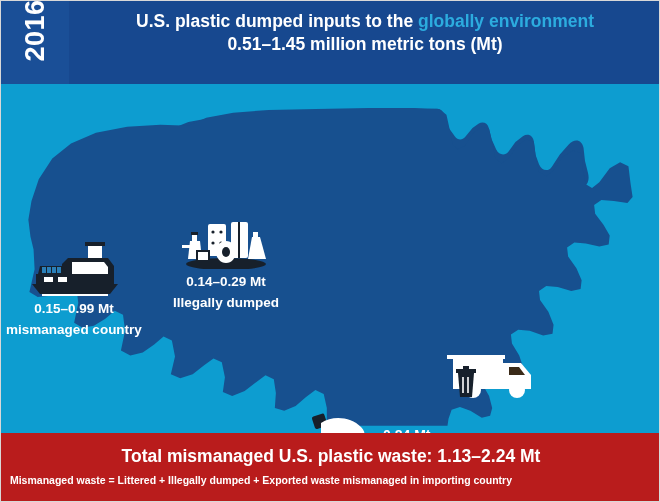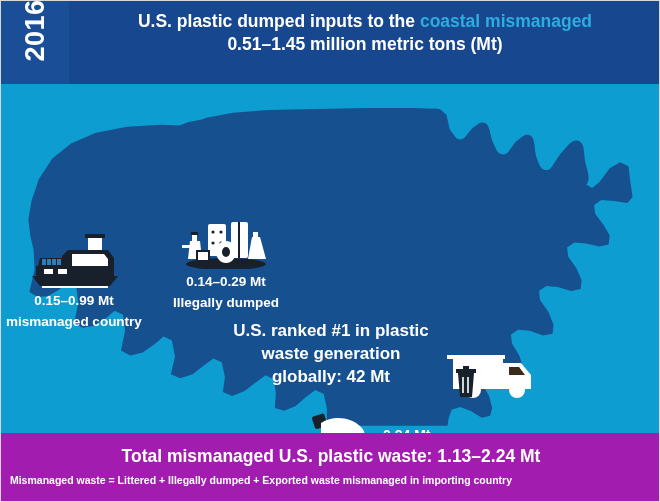--- a/index.html
+++ b/index.html
@@ -53,21 +53,21 @@
   #us-map{position:absolute;left:0;top:0;}
 
   
   .callout{position:absolute;}
   .callout .cap{
     color:#ffffff;font-weight:bold;text-align:center;
     line-height:17px;white-space:nowrap;
   }
 
   
-  #callout-importing{left:0px;top:143px;width:146px;}
+  #callout-importing{left:0px;top:151px;width:146px;}
   #callout-importing .cap{font-size:13.5px;margin-top:4px;}
   #ship-icon{display:block;margin:0 auto;}
 
   
   #callout-dumped{left:155px;top:128px;width:140px;}
   #callout-dumped .cap{font-size:13.5px;margin-top:4px;}
   #dump-icon{display:block;margin:0 auto;}
 
   
   #callout-littered{left:310px;top:318px;width:150px;}
@@ -82,21 +82,21 @@
     position:absolute;left:225px;top:228px;width:210px;
     color:#ffffff;font-weight:bold;font-size:17px;line-height:23px;
     text-align:center;
   }
   #center-stat .ln{display:block;}
   #truck-icon{position:absolute;left:444px;top:258px;}
 
   
   #footer{
     position:absolute;left:0;top:432px;width:660px;height:70px;
-    background:#a21caf;
+    background:#b91c1c;
   }
   #footer-title{
     position:absolute;left:0;top:13px;width:660px;
     text-align:center;color:#ffffff;
     font-size:17.5px;font-weight:bold;
   }
   #footer-sub{
     position:absolute;left:0;top:41px;width:520px;
     text-align:center;color:#ffffff;
     font-size:10.5px;font-weight:bold;
@@ -107,21 +107,21 @@
 
 <div id="infographic">
 
   <div id="header">
 
     <div id="year-badge">
       <div id="year-text">2016</div>
     </div>
 
     <div id="header-lines">
-      <span class="ln"><span>U.S. plastic dumped inputs to the </span><span class="accent">coastal mismanaged</span></span>
+      <span class="ln"><span>U.S. plastic dumped inputs to the </span><span class="accent">globally environment</span></span>
       <span class="ln">0.51–1.45 million metric tons (Mt)</span>
     </div>
   </div>
 
   <div id="teal-strip"></div>
 
   <div id="map-stage">
 
     <svg id="us-map" width="660" height="342" viewBox="0 0 660 342">
       <path fill="#17508f" d="
@@ -379,25 +379,20 @@
         <rect x="18" y="31" width="14" height="12" fill="#17202b"></rect>
         <rect x="20" y="33" width="10" height="8" fill="#ffffff"></rect>
 
         <rect x="4" y="26" width="12" height="3" fill="#ffffff"></rect>
       </svg>
 
       <div class="cap">0.14–0.29 Mt</div>
       <div class="cap">Illegally dumped</div>
     </div>
 
-    <div id="center-stat">
-      <span class="ln">U.S. ranked #1 in plastic</span>
-      <span class="ln">waste generation</span>
-      <span class="ln">globally: 42 Mt</span>
-    </div>
 
     <svg id="truck-icon" width="92" height="52" viewBox="0 0 92 52">
       <path d="M8,6 L58,6 L58,40 L8,40 Z" fill="#ffffff"></path>
       <path d="M58,14 L76,14 L86,26 L86,40 L58,40 Z" fill="#ffffff"></path>
       <path d="M64,18 L74,18 L80,26 L64,26 Z" fill="#3a2a18"></path>
       <circle cx="28" cy="41" r="8" fill="#ffffff"></circle>
       <circle cx="72" cy="41" r="8" fill="#ffffff"></circle>
       <rect x="2" y="6" width="58" height="4" fill="#ffffff"></rect>
 
       <path d="M13,24 L29,24 L27,48 L15,48 Z" fill="#17202b"></path>

